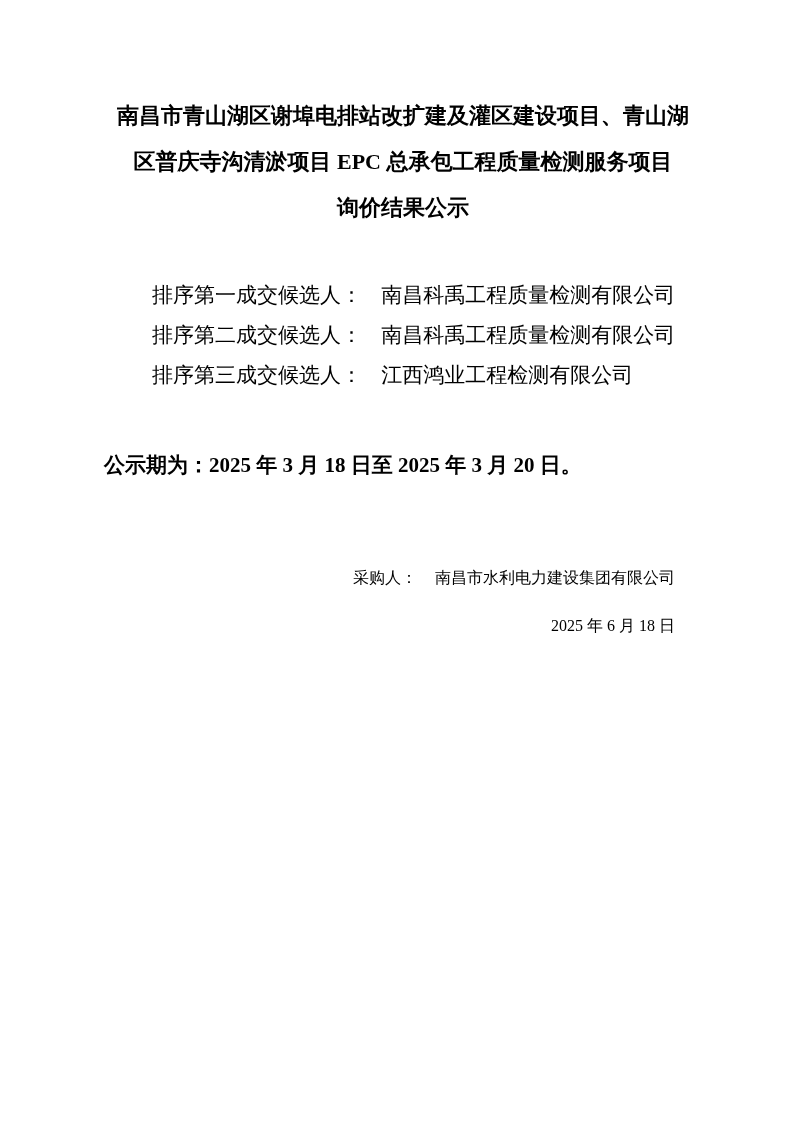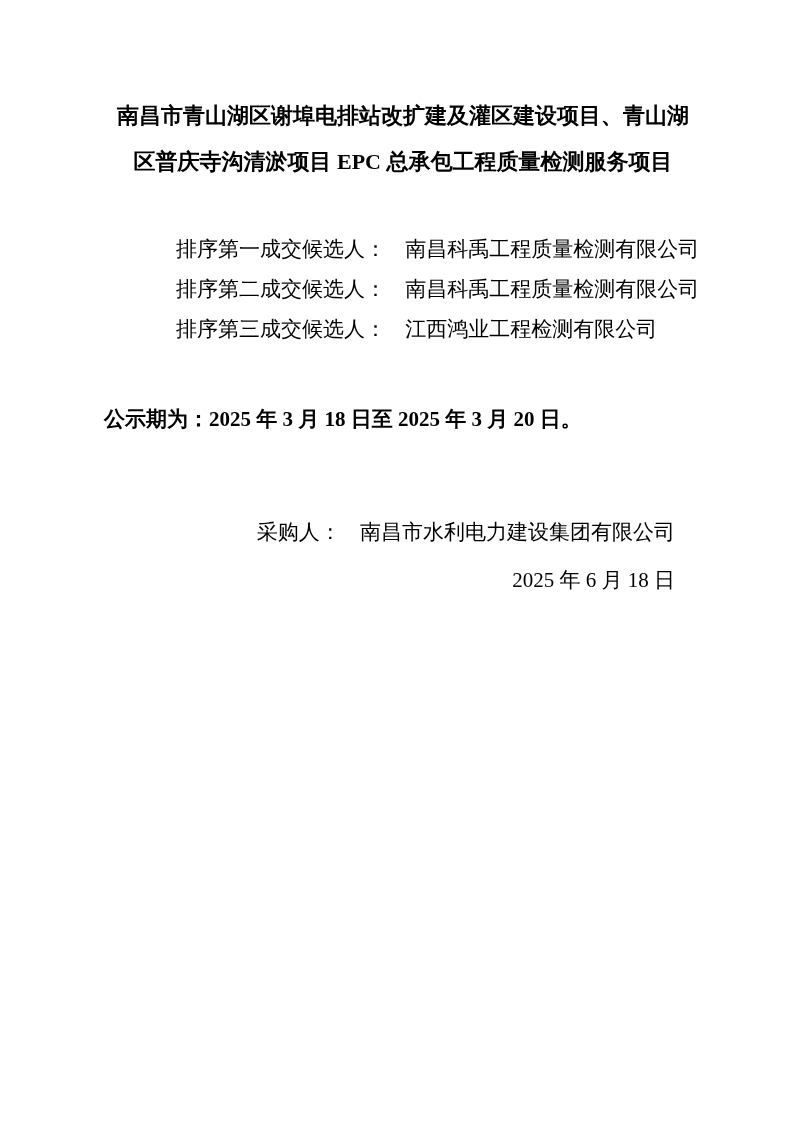--- a/index.html
+++ b/index.html
@@ -39,35 +39,34 @@
     word-break: break-all;
   }
   .candidates {
     margin-top: 44px;
     font-size: 21px;
     line-height: 40px;
     padding-left: 48px;
   }
   .candidate-row {
     white-space: nowrap;
-    margin-left: 24px;
   }
   .candidate-company {
     margin-left: 14px;
   }
   .publicity {
     margin: 50px 0 0 0;
     font-size: 21px;
     line-height: 40px;
     white-space: nowrap;
     font-weight: bold;
   }
   .signature {
     margin-top: 73px;
-    font-size: 21px;
+    font-size: 16px;
     line-height: 40px;
     text-align: right;
     padding-right: 27px;
   }
   .purchaser-line {
     margin: 0;
     white-space: nowrap;
   }
   .purchaser-name {
     margin-left: 14px;
@@ -78,20 +77,21 @@
   }
 </style>
 </head>
 <body>
 
 <div class="page">
 
   <h1 class="doc-title">
     <span class="title-line">南昌市青山湖区谢埠电排站改扩建及灌区建设项目、青山湖</span>
     <span class="title-line">区普庆寺沟清淤项目 EPC 总承包工程质量检测服务项目</span>
+    <span class="title-line">询价结果公示</span>
   </h1>
 
 
   <div class="candidates">
     <div class="candidate-row">
       <span>排序第一成交候选人：</span>
       <span class="candidate-company">南昌科禹工程质量检测有限公司</span>
     </div>
     <div class="candidate-row">
       <span>排序第二成交候选人：</span>

